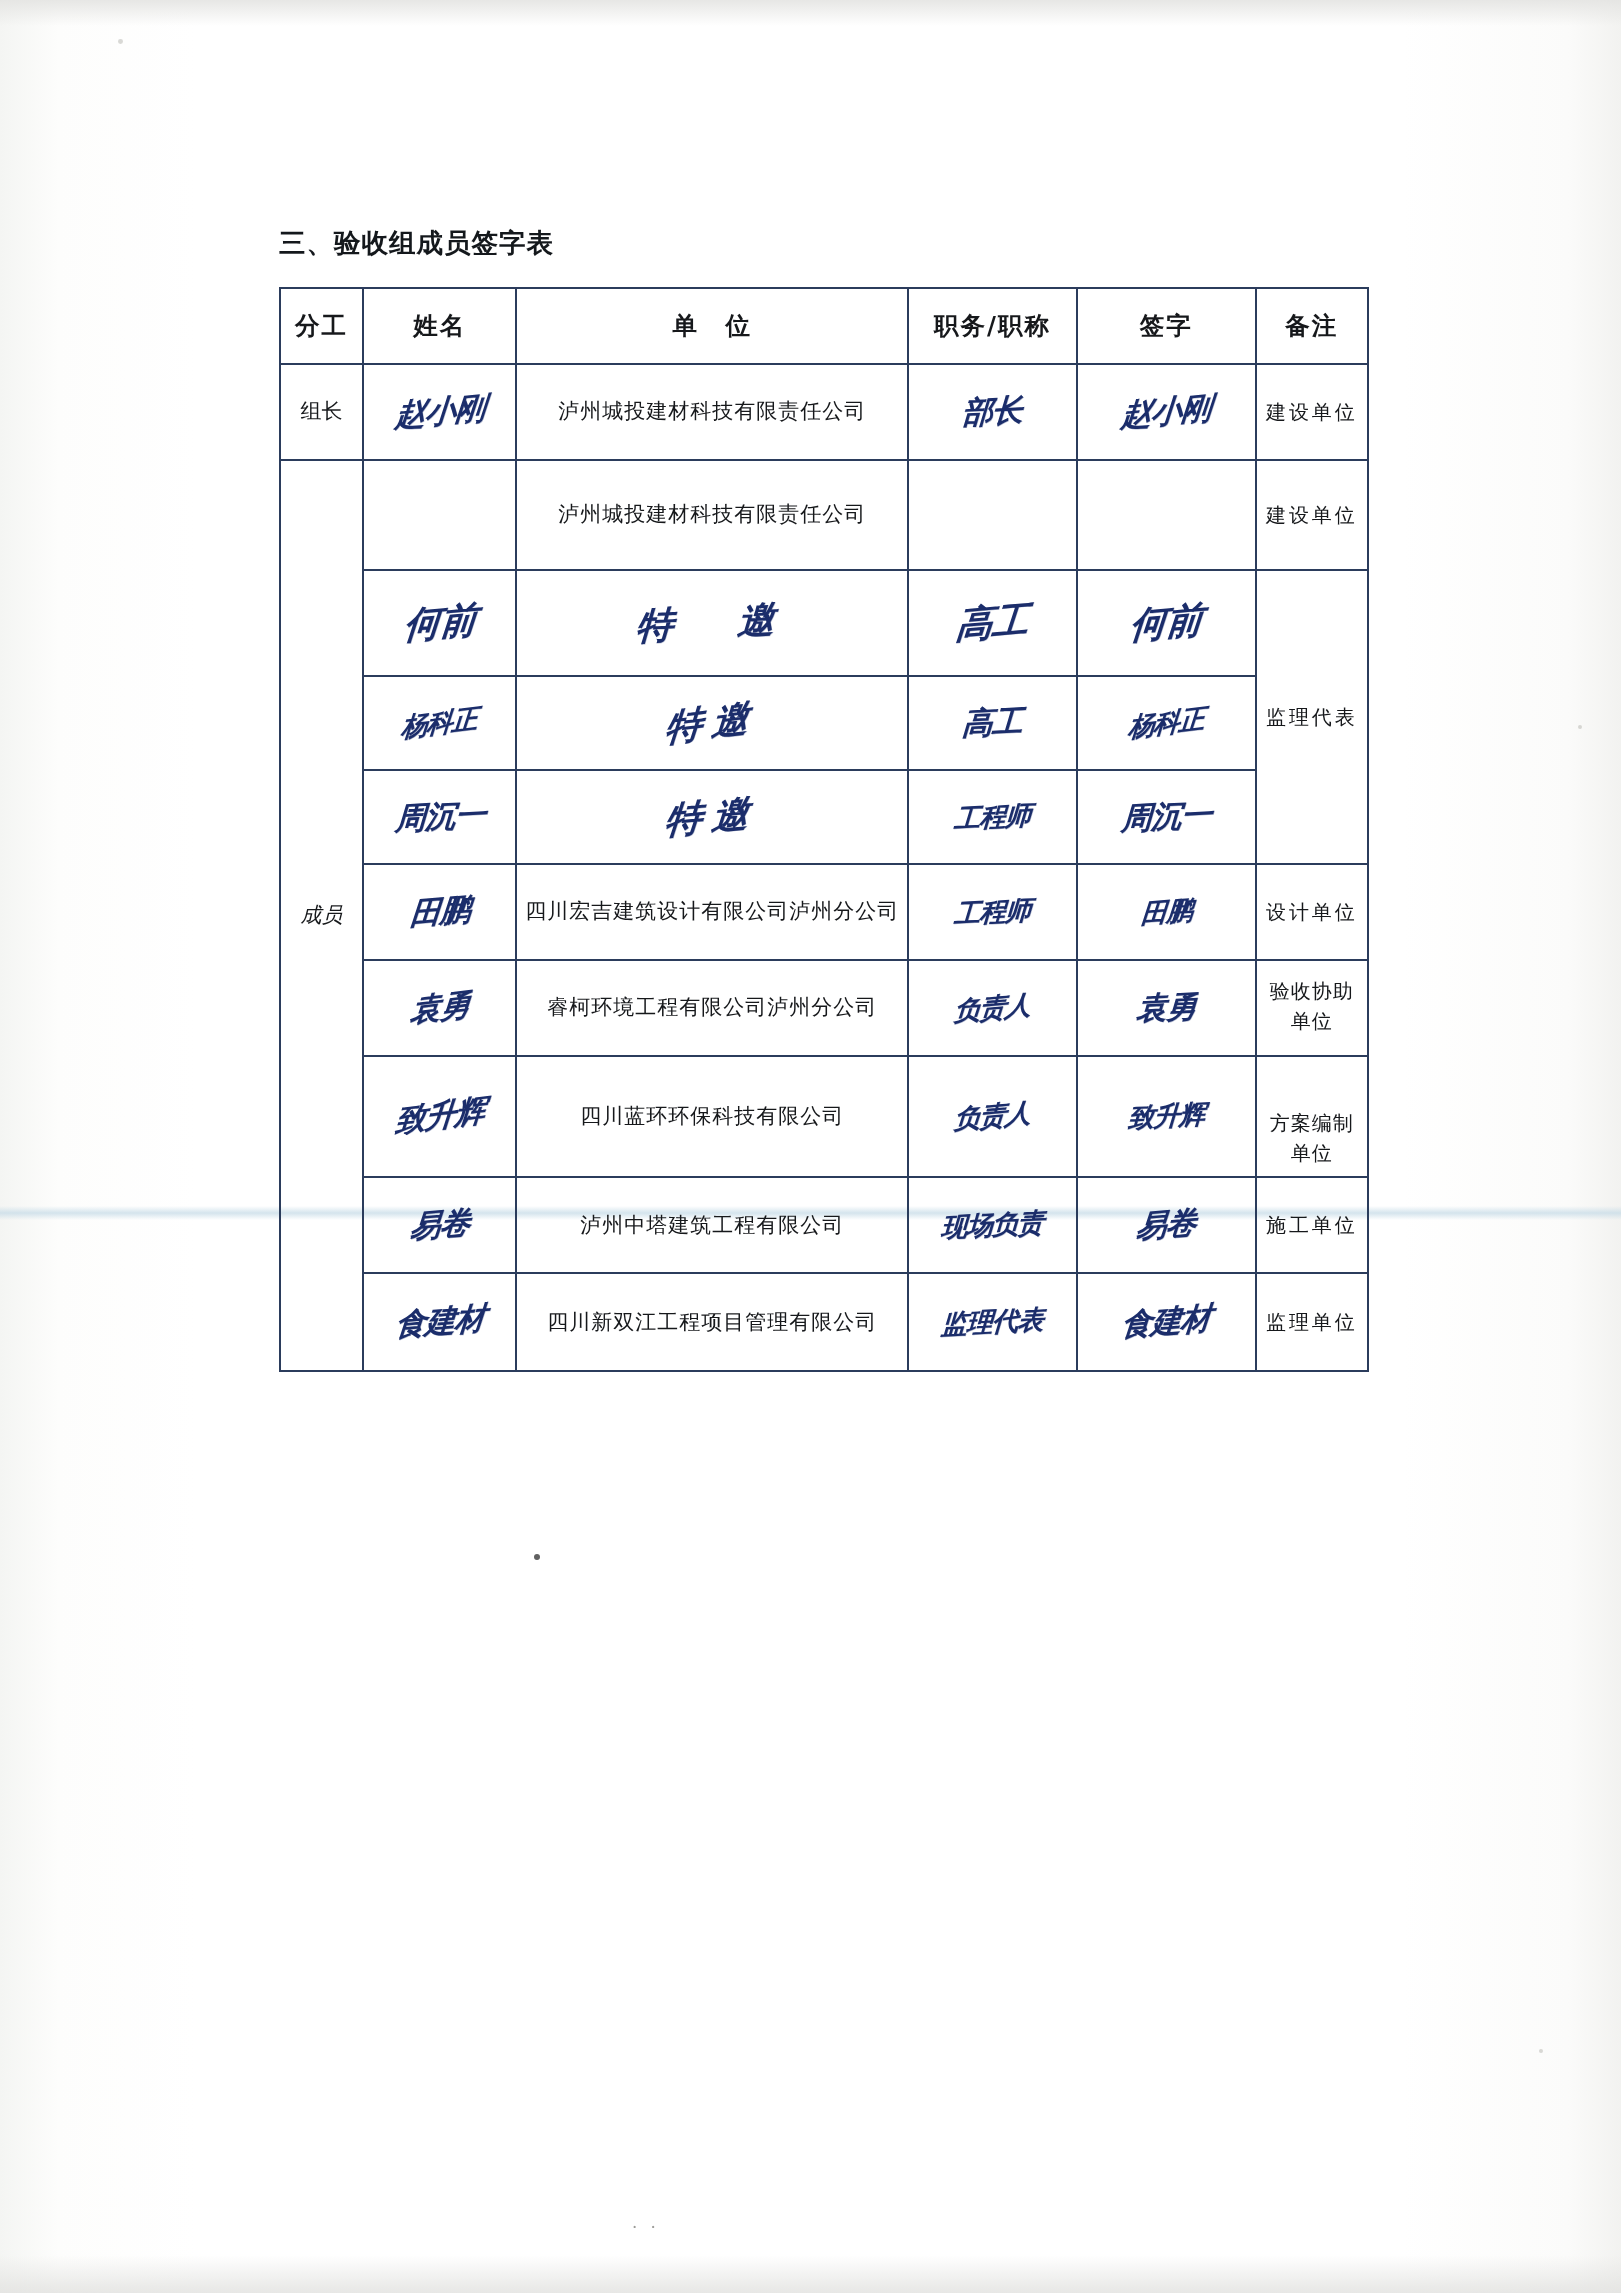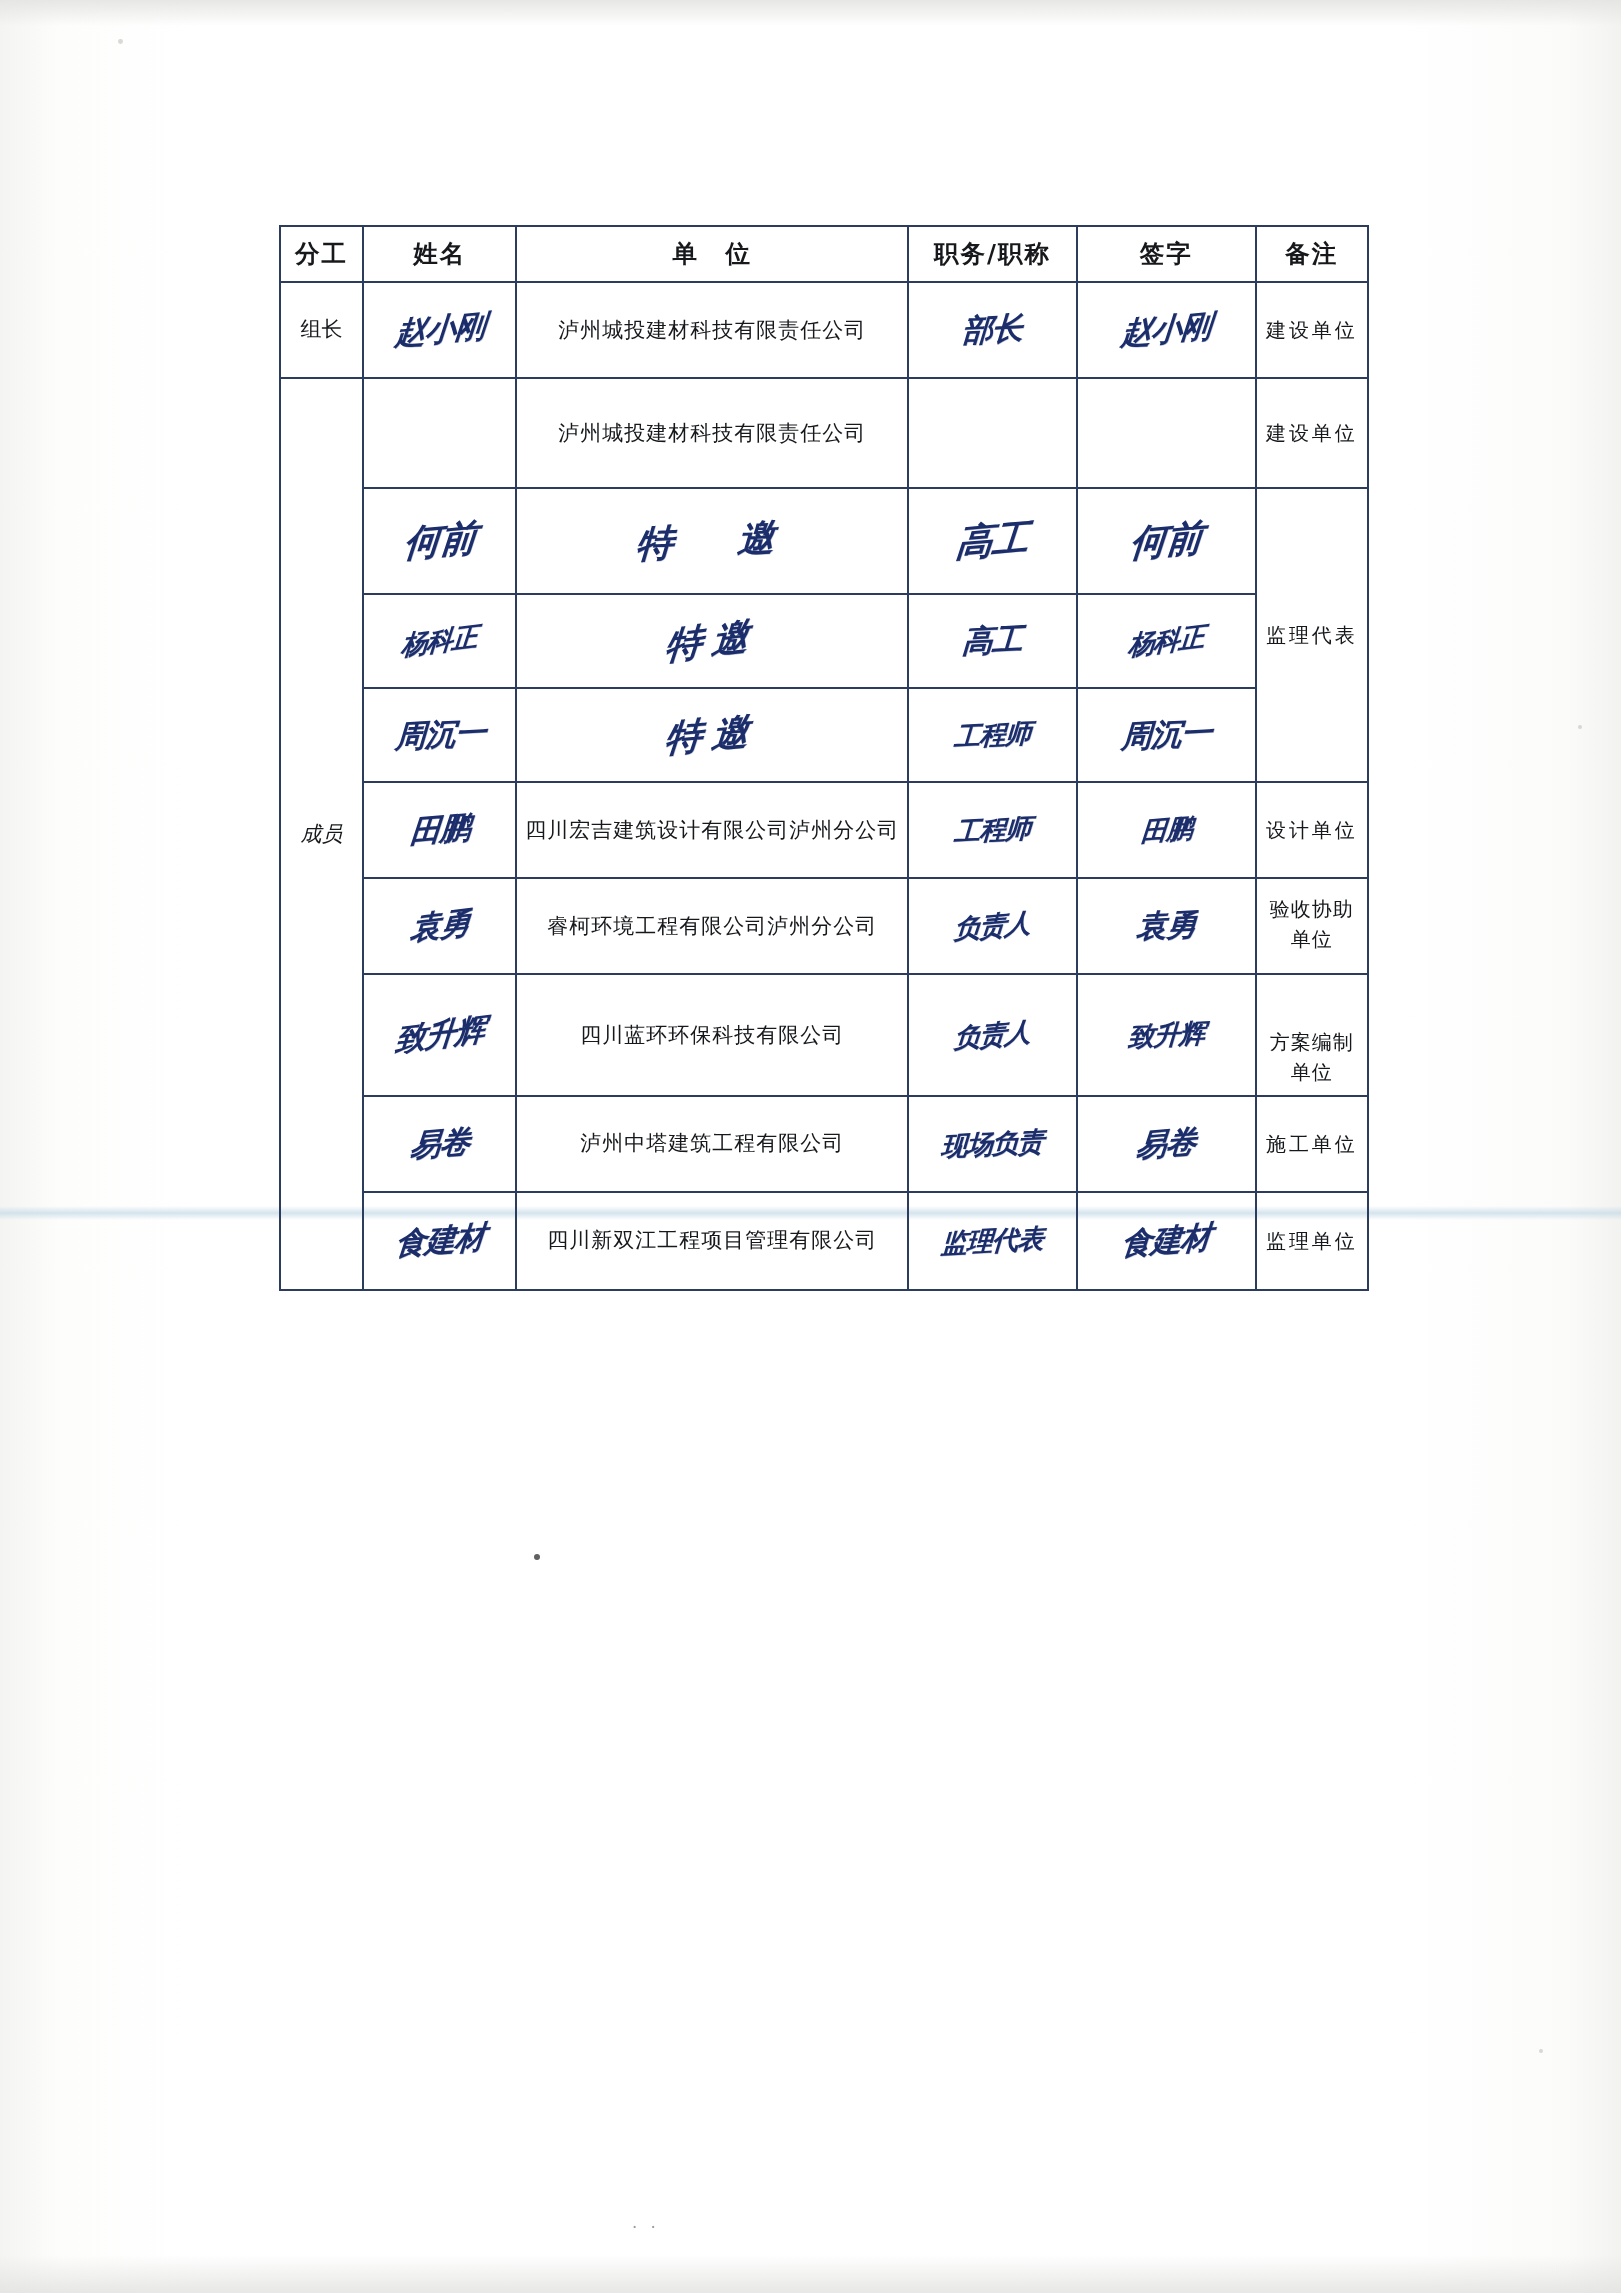--- a/index.html
+++ b/index.html
@@ -127,21 +127,21 @@
   .hand.mid { font-size: 31px; }
   .hand.sm { font-size: 26.5px; }
 
   .col-role   { width: 80px; }
   .col-name   { width: 147px; }
   .col-unit   { width: 377px; }
   .col-title  { width: 162px; }
   .col-sign   { width: 172px; }
   .col-note   { width: 108px; }
 
-  .r-h  { height: 56px; margin-left: 48px; }
+  .r-h  { height: 76px; margin-left: 48px; }
   .r-1  { height: 96px; }
   .r-2  { height: 110px; }
   .r-3  { height: 106px; }
   .r-4  { height: 94px; }
   .r-5  { height: 94px; }
   .r-6  { height: 96px; }
   .r-7  { height: 96px; }
   .r-8  { height: 96px; }
   .r-9  { height: 96px; }
   .r-10 { height: 98px; }
@@ -172,20 +172,21 @@
 <div class="edge-shadow-bottom"></div>
 <div class="scan-line"></div>
 
 <div class="speck" style="left:118px; top:39px; width:4.9px; height:4.9px;"></div>
 <div class="speck" style="left:1539px; top:2049px; width:3.9px; height:3.9px;"></div>
 <div class="speck" style="left:1578px; top:725px; width:3.9px; height:3.9px;"></div>
 <div class="dot-mark"></div>
 
 <div class="doc-body">
 
+  <div class="section-title">三、验收组成员签字表</div>
 
   <table class="signature-table">
     <colgroup>
       <col class="col-role">
         <col class="col-name">
         <col class="col-unit">
       <col class="col-title">
         <col class="col-sign">
         <col class="col-note">
     </colgroup>

